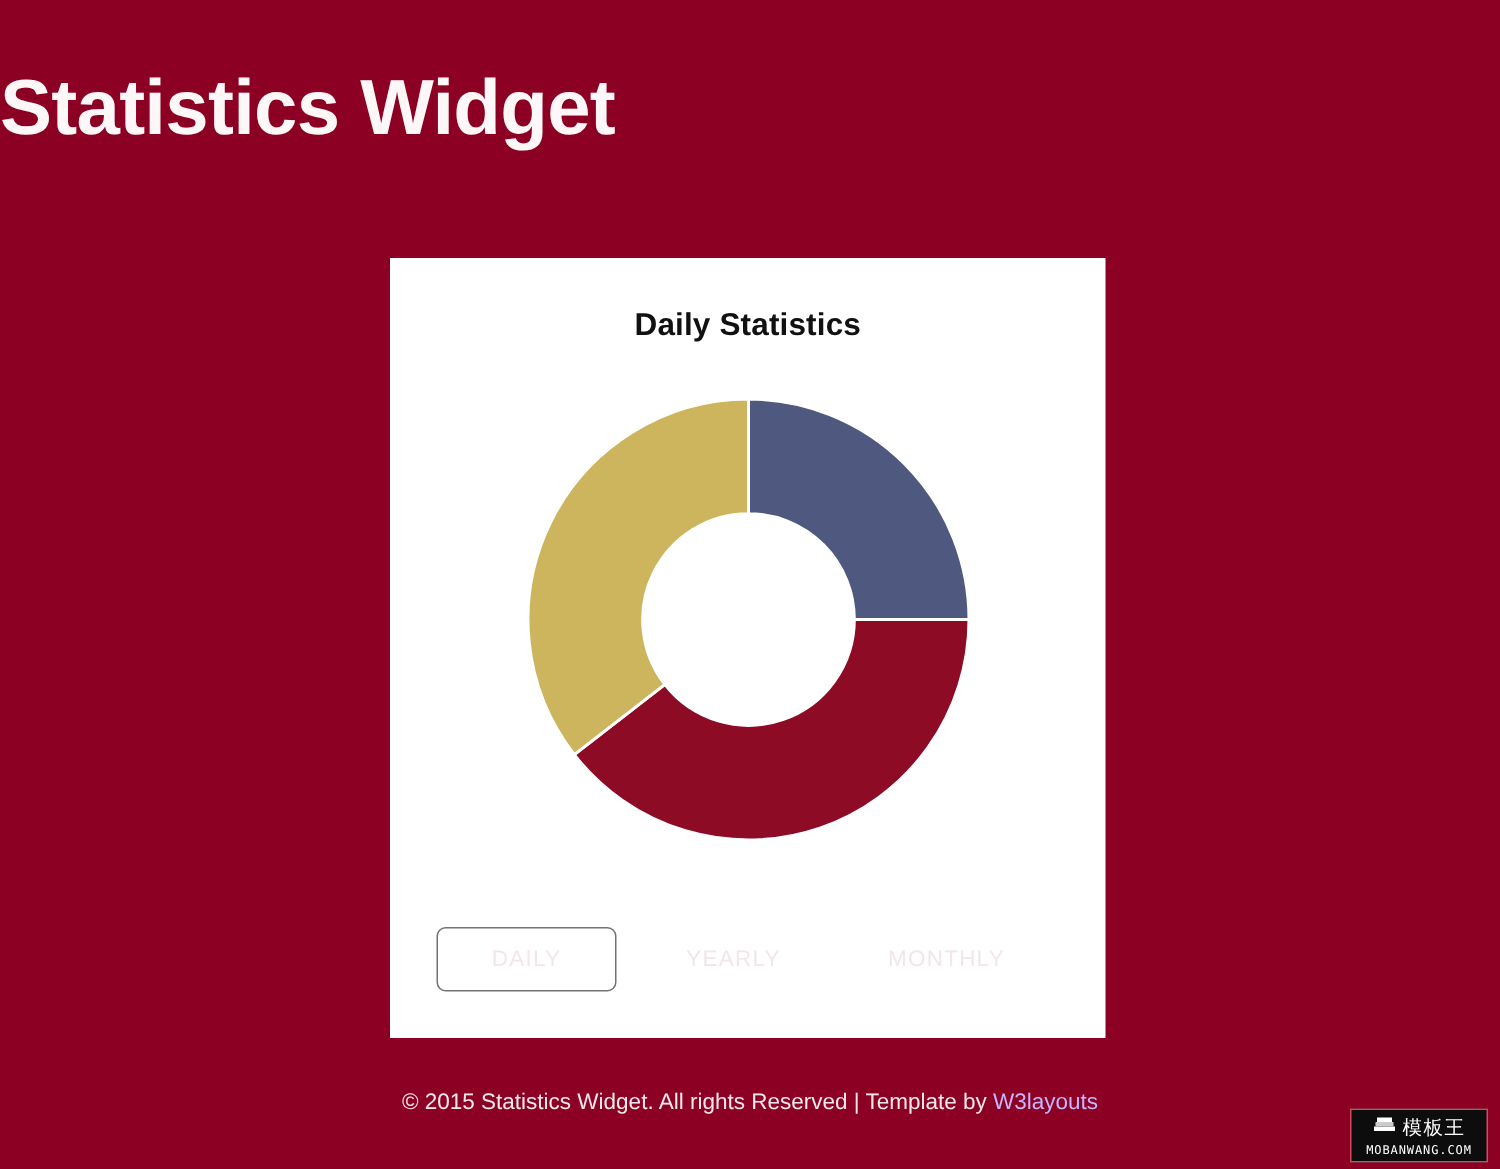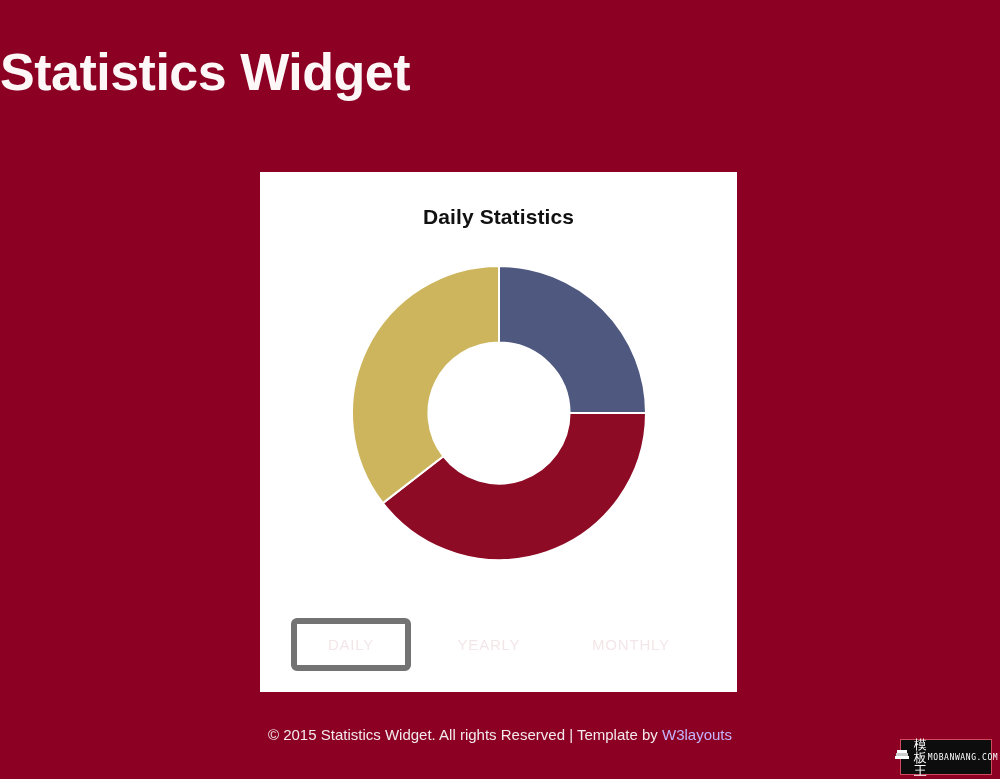--- a/index.html
+++ b/index.html
@@ -76,21 +76,21 @@
     padding: 12px 0;
     background: transparent;
     border: 1px solid transparent;
     cursor: pointer;
     font-family: "Liberation Sans", sans-serif;
   }
   .tab-daily   { width: 120px; margin-left: 31px; }
   .tab-monthly { width: 120px; margin-left: 22px; }
   .tab-yearly  { width: 120px; margin-left: 18px; }
   .tab.active {
-    border: 6px solid #737373;
+    border: 1px solid #737373;
     border-radius: 6px;
   }
 
   
   .footer {
     position: absolute;
     left: 0;
     top: 726px;
     width: 100%;
     text-align: center;
@@ -105,21 +105,21 @@
   
   .watermark {
     position: absolute;
     right: 8px;
     bottom: 4px;
     width: 92px;
     height: 36px;
     background: #0d0d0d;
     border: 1px solid #d14b5e;
     display: flex;
-    flex-direction: row;
+    flex-direction: column;
     justify-content: center;
     align-items: center;
     padding: 2px 0;
   }
   .wm-row {
     display: flex;
     align-items: center;
     gap: 4px;
     height: 18px;
   }

